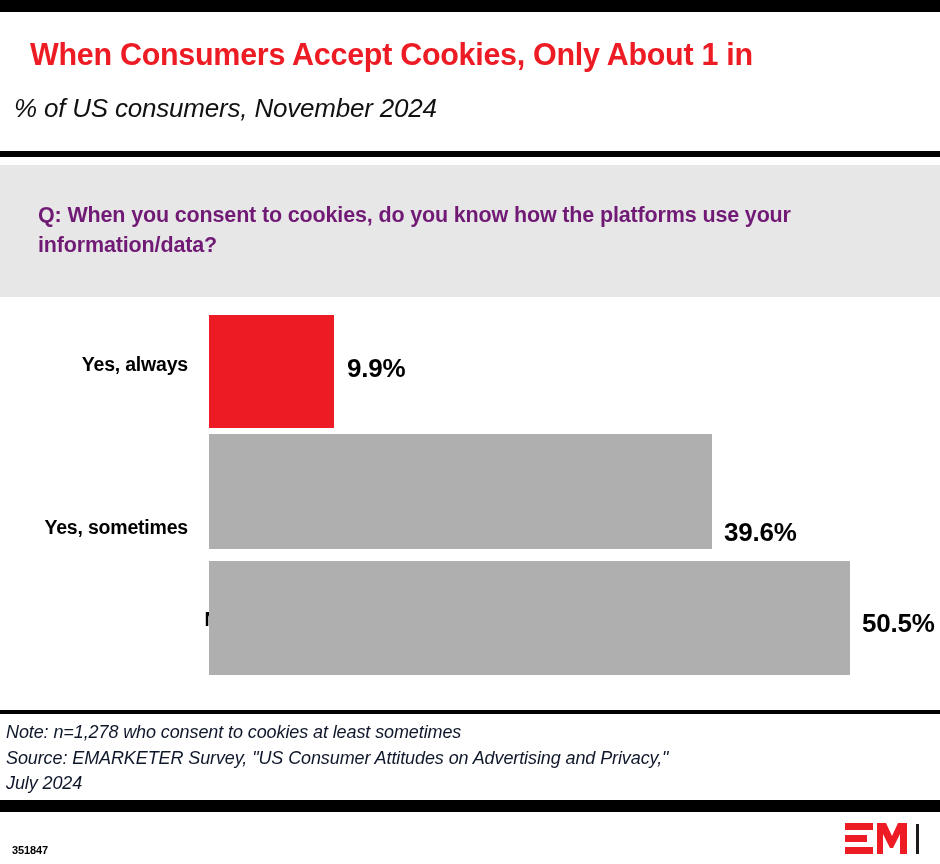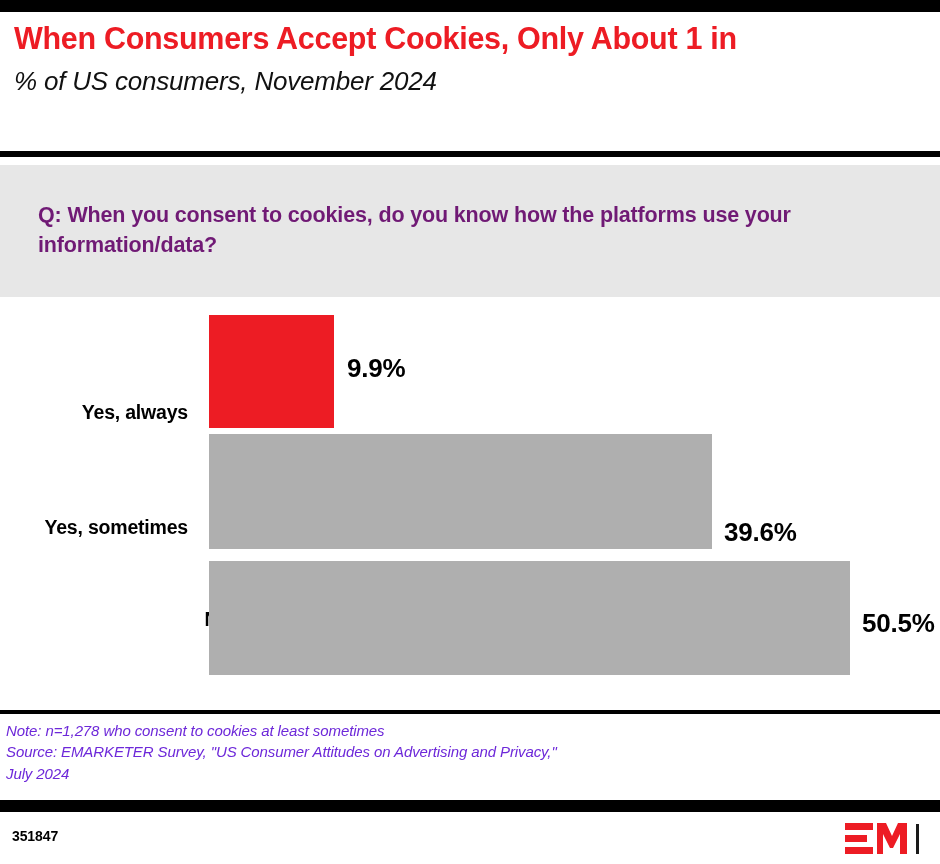--- a/index.html
+++ b/index.html
@@ -40,21 +40,21 @@
     left: 14px;
     top: 18px;
     width: 900px;
   }
   .title-main {
     font-size: 30.5px;
     font-weight: 700;
     line-height: 1.33;
     color: #ED1C24;
     letter-spacing: -0.3px;
-    margin: 0;
+    margin: 16px;
     font-stretch: condensed;
   }
   .title-sub {
     font-size: 26px;
     font-style: italic;
     font-weight: 400;
     line-height: 1.35;
     color: #111111;
     margin: 5px 0 0 0;
     letter-spacing: -0.2px;
@@ -138,24 +138,24 @@
     top: 710px;
     width: 940px;
     height: 4px;
     background: #000000;
   }
   .note-block {
     position: absolute;
     left: 6px;
     top: 720px;
     width: 920px;
-    font-size: 15px;
+    font-size: 18px;
     font-style: italic;
     line-height: 1.42;
-    color: #6d28d9;
+    color: #0f172a;
     letter-spacing: -0.1px;
   }
   .note-block div { margin: 0; }
 
   
   .footer-rule {
     position: absolute;
     left: 0;
     top: 800px;
     width: 940px;
@@ -166,22 +166,22 @@
     position: absolute;
     left: 0;
     top: 812px;
     width: 940px;
     height: 52px;
     background: #ffffff;
   }
   .chart-id {
     position: absolute;
     left: 12px;
-    top: 16px;
-    font-size: 14px;
+    top: 32px;
+    font-size: 11px;
     font-weight: 700;
     color: #000000;
     letter-spacing: -0.1px;
   }
   .logo {
     position: absolute;
     right: 10px;
     top: 10px;
     display: flex;
     align-items: center;
@@ -215,21 +215,21 @@
 
   <div class="title-rule"></div>
 
   <div class="question-banner">
     <div class="question-text">Q: When you consent to cookies, do you know how the platforms use your information/data?</div>
   </div>
 
   <div class="plot">
 
     <div class="bar-row" style="top:0px;height:134px;">
-      <div class="cat-label" style="top:56px;margin-top:48px;">Yes, always</div>
+      <div class="cat-label" style="top:56px;">Yes, always</div>
       <div class="bar accent" style="top:18px;width:125px;height:113px;"></div>
       <div class="value-label" style="left:347px;top:56px;">9.9%</div>
     </div>
 
     <div class="bar-row" style="top:137px;height:118px;">
       <div class="cat-label" style="top:47px;margin-top:35px;">Yes, sometimes</div>
       <div class="bar neutral" style="top:0px;width:503px;height:115px;"></div>
       <div class="value-label" style="left:724px;top:47px;margin-top:36px;">39.6%</div>
     </div>
 

